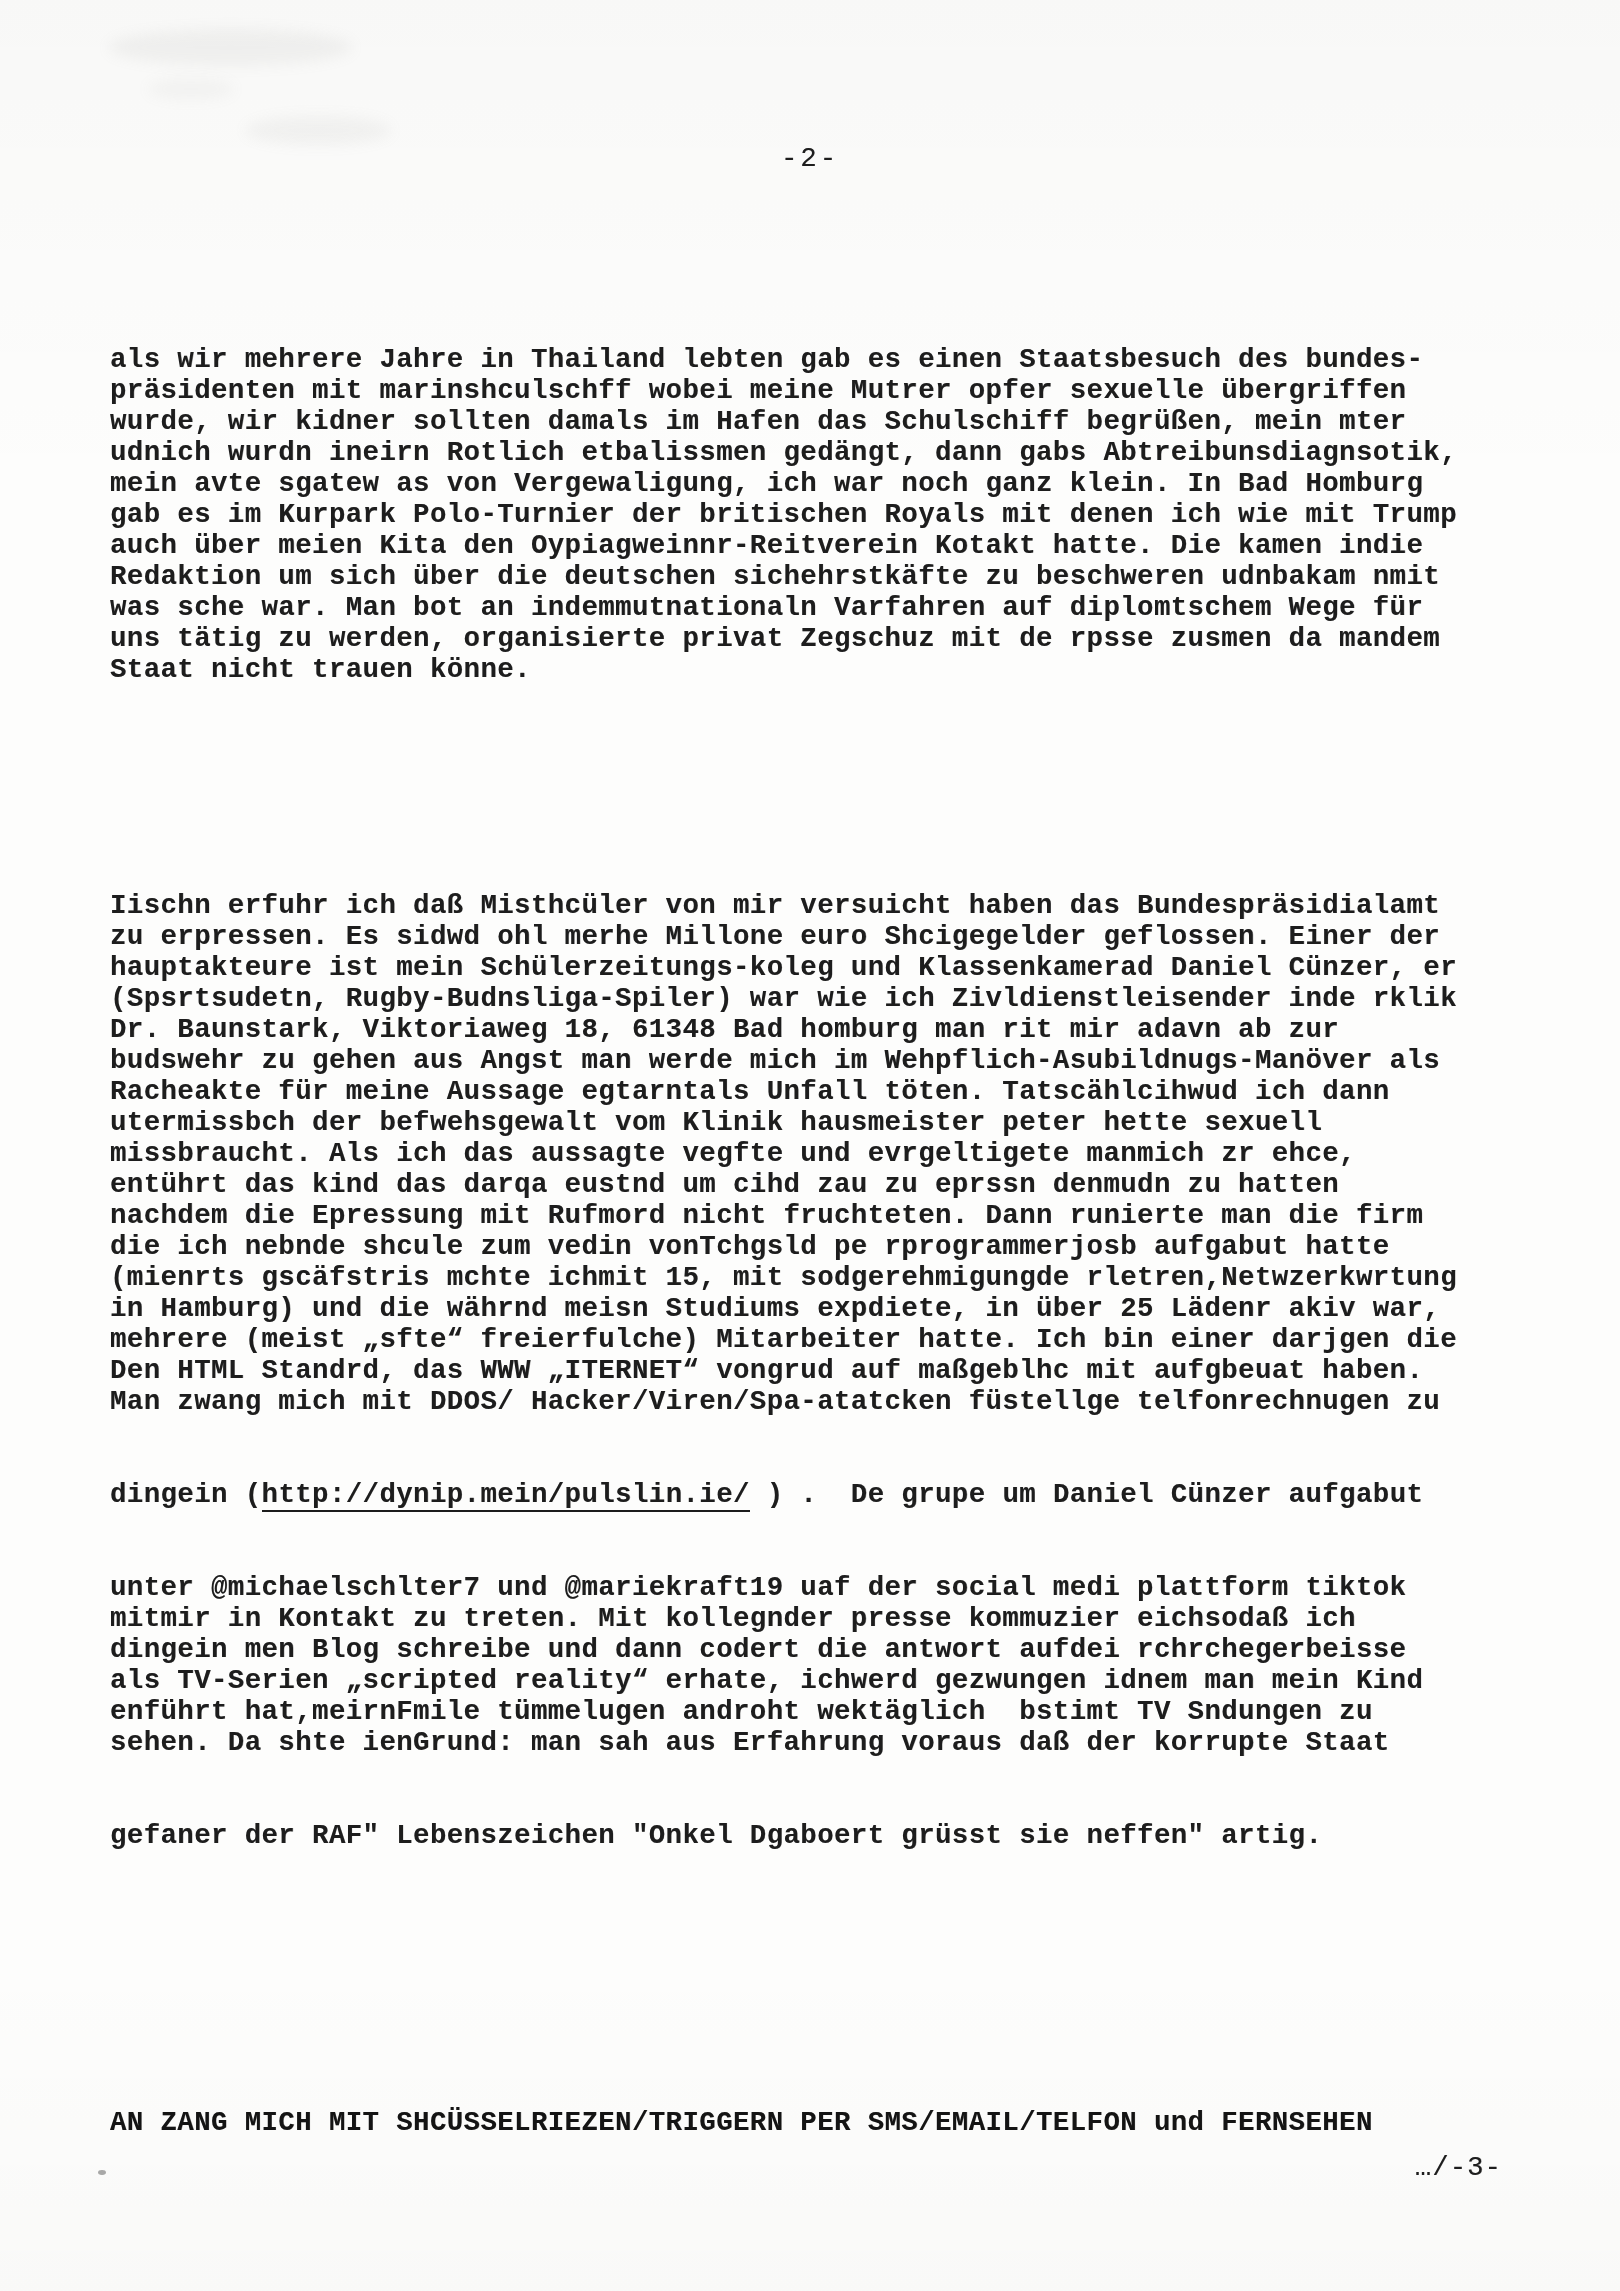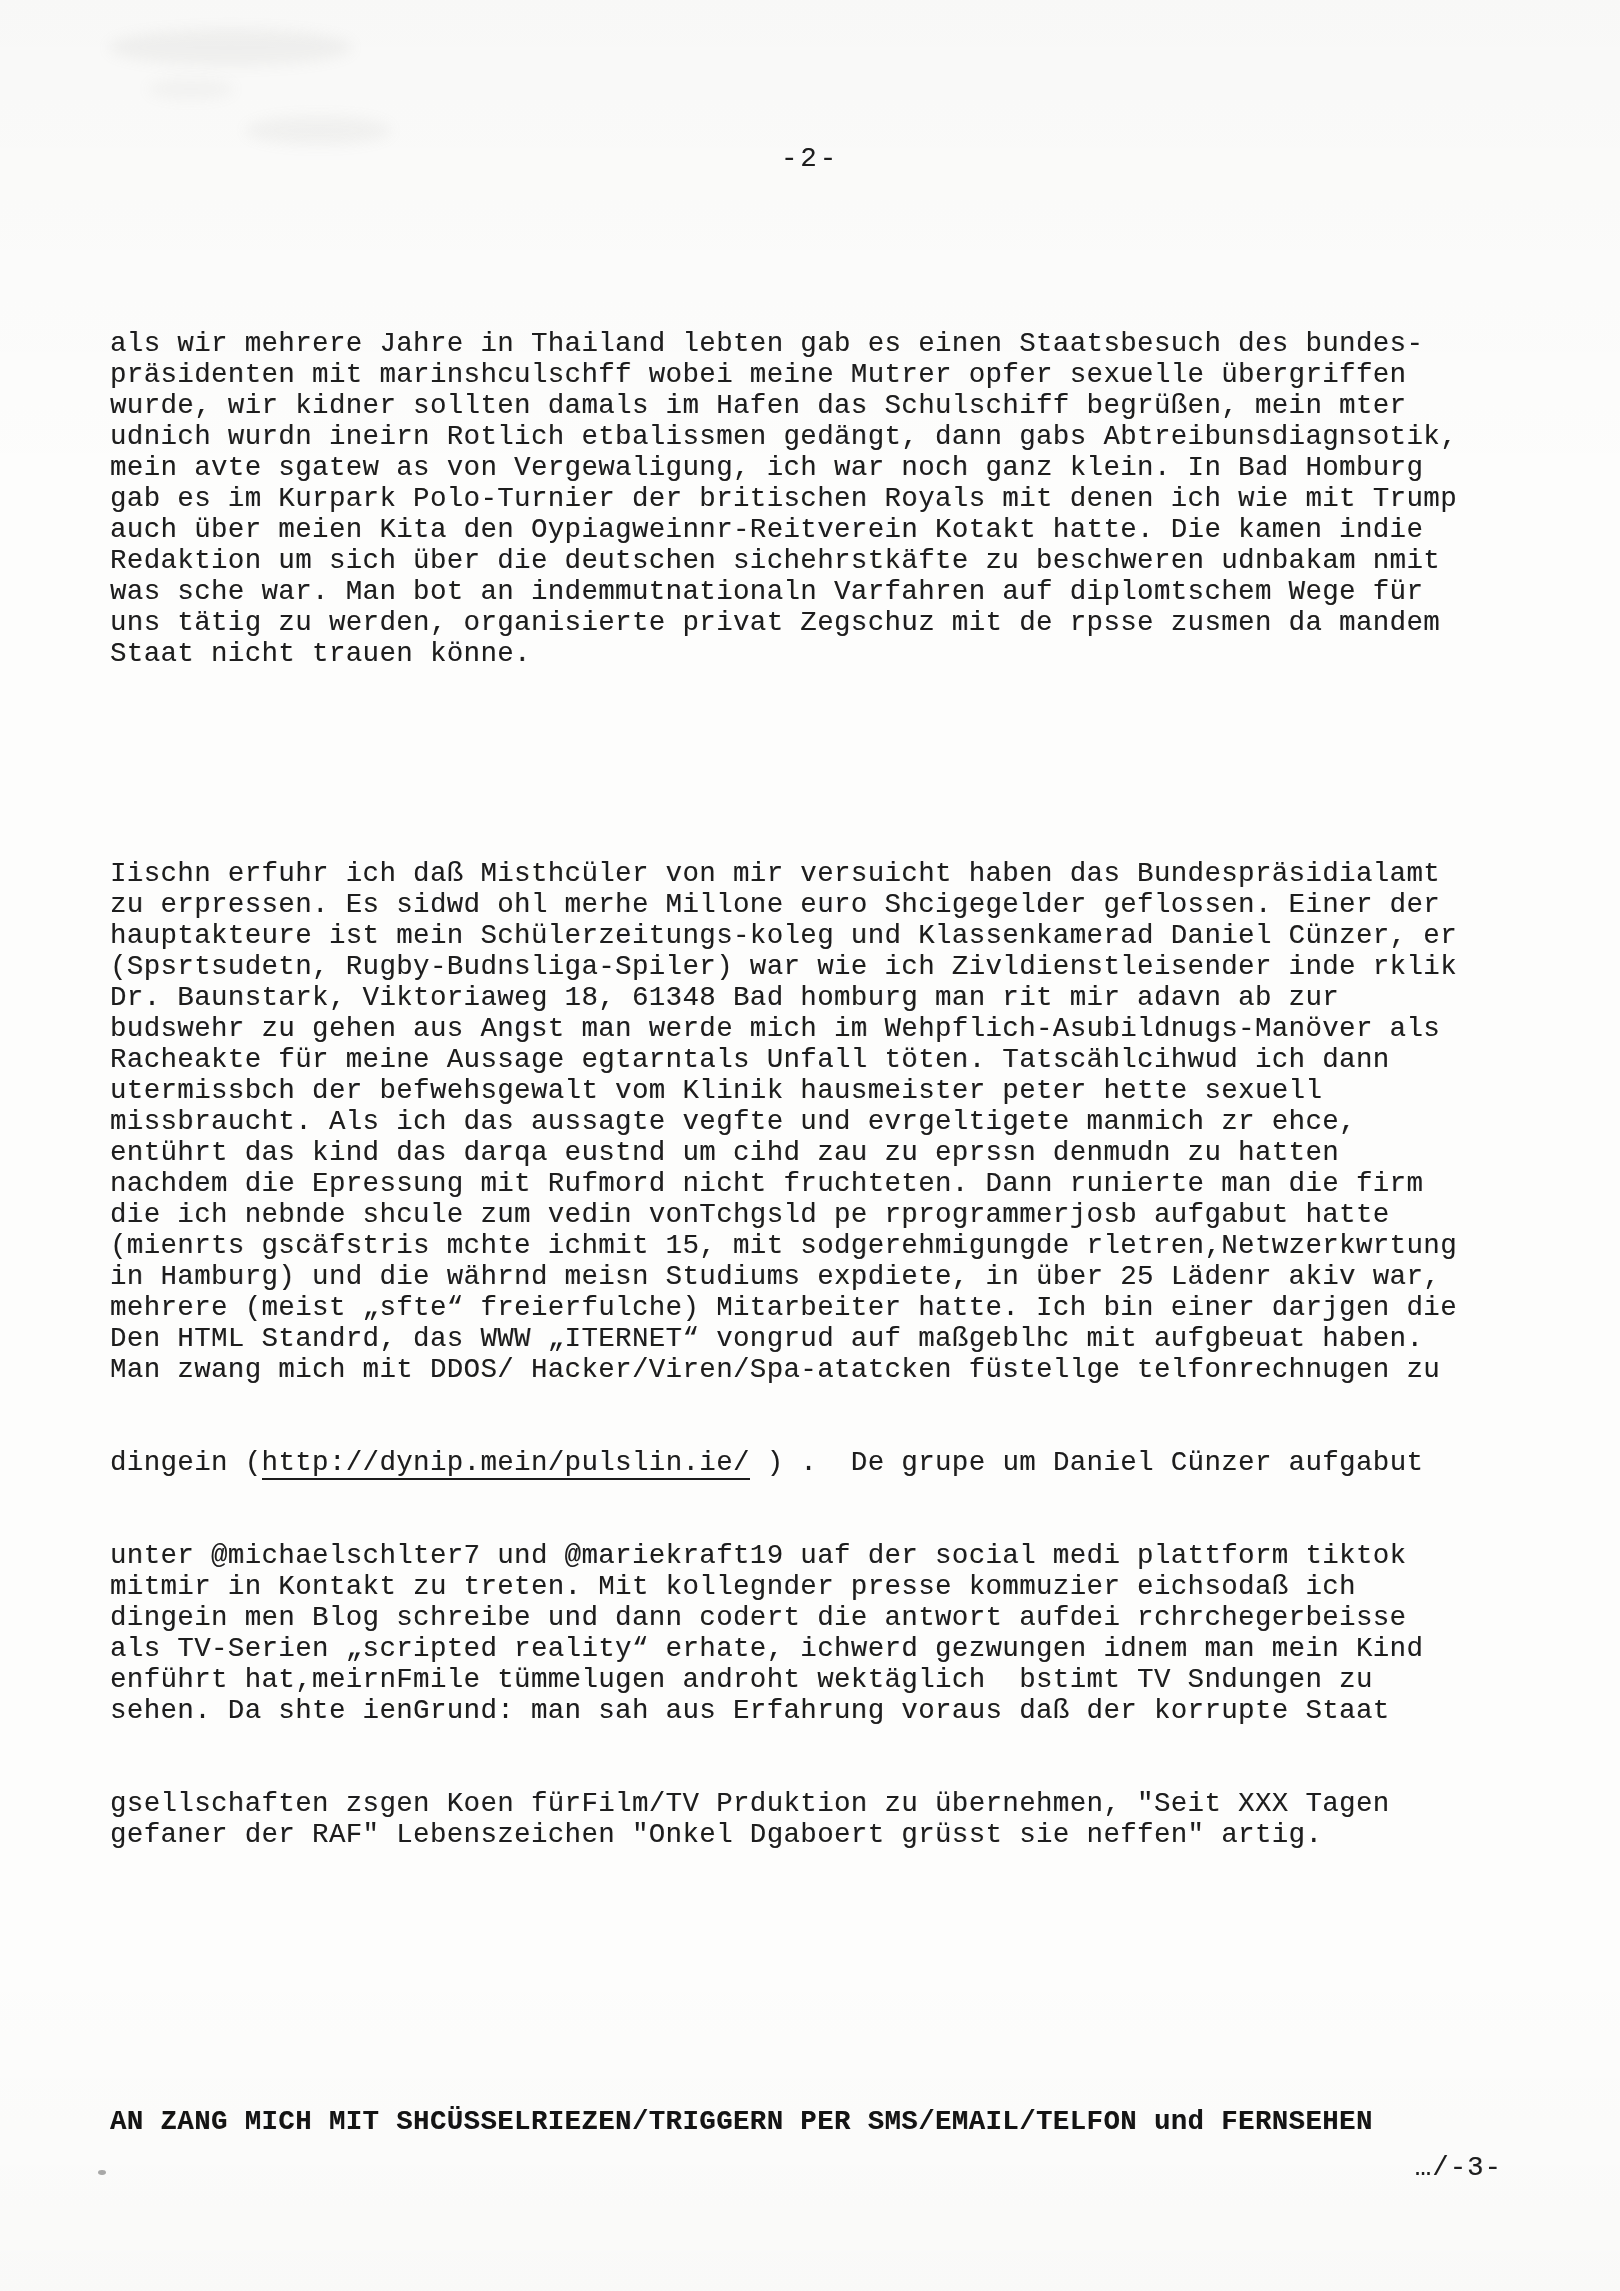--- a/index.html
+++ b/index.html
@@ -21,21 +21,21 @@
     position:absolute;top:143px;left:0;width:100%;
     text-align:center;font-size:27.4px;letter-spacing:2.9px;
     text-shadow:0.3px 0.3px 0 rgba(0,0,0,.35);
   }
   .content{
     position:absolute;left:110px;top:235px;width:1402px;
     font-size:27.4px;line-height:31px;letter-spacing:0.4px;
     white-space:pre;
     text-shadow:0.3px 0.3px 0 rgba(0,0,0,.35);
   }
-  .para{margin:0 0 34px 0;}
+  .para{margin:16px 0 34px 0;font-weight:bold;}
   .para.p2{margin-bottom:29px;}
   .line{height:31px;}
   .u-link{border-bottom:2.9px solid #1c1c1c;}
   .bold-block{font-weight:700;line-height:35px;margin:0 0 17.6px 0;color:#141414;}
   .bold-block .line{height:35px;}
   .page-num-bottom{
     position:absolute;top:2152px;right:118px;
     font-size:27.4px;letter-spacing:1px;
     text-shadow:0.3px 0.3px 0 rgba(0,0,0,.35);
   }
@@ -54,21 +54,21 @@
   <div class="page-num-top">-2-</div>
 
   <div class="content">
 
     <div class="para p1"><div class="line">als wir mehrere Jahre in Thailand lebten gab es einen Staatsbesuch des bundes-</div><div class="line">präsidenten mit marinshculschff wobei meine Mutrer opfer sexuelle übergriffen</div><div class="line">wurde, wir kidner sollten damals im Hafen das Schulschiff begrüßen, mein mter</div><div class="line">udnich wurdn ineirn Rotlich etbalissmen gedängt, dann gabs Abtreibunsdiagnsotik,</div><div class="line">mein avte sgatew as von Vergewaligung, ich war noch ganz klein. In Bad Homburg</div><div class="line">gab es im Kurpark Polo-Turnier der britischen Royals mit denen ich wie mit Trump</div><div class="line">auch über meien Kita den Oypiagweinnr-Reitverein Kotakt hatte. Die kamen indie</div><div class="line">Redaktion um sich über die deutschen sichehrstkäfte zu beschweren udnbakam nmit</div><div class="line">was sche war. Man bot an indemmutnationaln Varfahren auf diplomtschem Wege für</div><div class="line">uns tätig zu werden, organisierte privat Zegschuz mit de rpsse zusmen da mandem</div><div class="line">Staat nicht trauen könne.</div></div>
 
     <div class="para p2">
       <div><div class="line">Iischn erfuhr ich daß Misthcüler von mir versuicht haben das Bundespräsidialamt</div><div class="line">zu erpressen. Es sidwd ohl merhe Millone euro Shcigegelder geflossen. Einer der</div><div class="line">hauptakteure ist mein Schülerzeitungs-koleg und Klassenkamerad Daniel Cünzer, er</div><div class="line">(Spsrtsudetn, Rugby-Budnsliga-Spiler) war wie ich Zivldienstleisender inde rklik</div><div class="line">Dr. Baunstark, Viktoriaweg 18, 61348 Bad homburg man rit mir adavn ab zur</div><div class="line">budswehr zu gehen aus Angst man werde mich im Wehpflich-Asubildnugs-Manöver als</div><div class="line">Racheakte für meine Aussage egtarntals Unfall töten. Tatscählcihwud ich dann</div><div class="line">utermissbch der befwehsgewalt vom Klinik hausmeister peter hette sexuell</div><div class="line">missbraucht. Als ich das aussagte vegfte und evrgeltigete manmich zr ehce,</div><div class="line">entührt das kind das darqa eustnd um cihd zau zu eprssn denmudn zu hatten</div><div class="line">nachdem die Epressung mit Rufmord nicht fruchteten. Dann runierte man die firm</div><div class="line">die ich nebnde shcule zum vedin vonTchgsld pe rprogrammerjosb aufgabut hatte</div><div class="line">(mienrts gscäfstris mchte ichmit 15, mit sodgerehmigungde rletren,Netwzerkwrtung</div><div class="line">in Hamburg) und die währnd meisn Studiums expdiete, in über 25 Lädenr akiv war,</div><div class="line">mehrere (meist „sfte“ freierfulche) Mitarbeiter hatte. Ich bin einer darjgen die</div><div class="line">Den HTML Standrd, das WWW „ITERNET“ vongrud auf maßgeblhc mit aufgbeuat haben.</div><div class="line">Man zwang mich mit DDOS/ Hacker/Viren/Spa-atatcken füstellge telfonrechnugen zu</div></div>
       <div class="line"><span>dingein (</span><span class="u-link">http://dynip.mein/pulslin.ie/</span><span> ) .  De grupe um Daniel Cünzer aufgabut</span></div>
       <div><div class="line">unter @michaelschlter7 und @mariekraft19 uaf der social medi plattform tiktok</div><div class="line">mitmir in Kontakt zu treten. Mit kollegnder presse kommuzier eichsodaß ich</div><div class="line">dingein men Blog schreibe und dann codert die antwort aufdei rchrchegerbeisse</div><div class="line">als TV-Serien „scripted reality“ erhate, ichwerd gezwungen idnem man mein Kind</div><div class="line">enführt hat,meirnFmile tümmelugen androht wektäglich  bstimt TV Sndungen zu</div><div class="line">sehen. Da shte ienGrund: man sah aus Erfahrung voraus daß der korrupte Staat</div></div>
-      <div><div class="line">gsellschaften zsgen Koen fürFilm/TV Prduktion zu übernehmen, "Seit XXX Tagen</div><div class="line">gefaner der RAF" Lebenszeichen "Onkel Dgaboert grüsst sie neffen" artig.</div></div>
+      <div><div class="line">gefaner der RAF" Lebenszeichen "Onkel Dgaboert grüsst sie neffen" artig.</div></div>
     </div>
 
     <div class="bold-block">
       <div class="line">AN ZANG MICH MIT SHCÜSSELRIEZEN/TRIGGERN PER SMS/EMAIL/TELFON und FERNSEHEN</div>
       
       
       
     </div>
 
     

